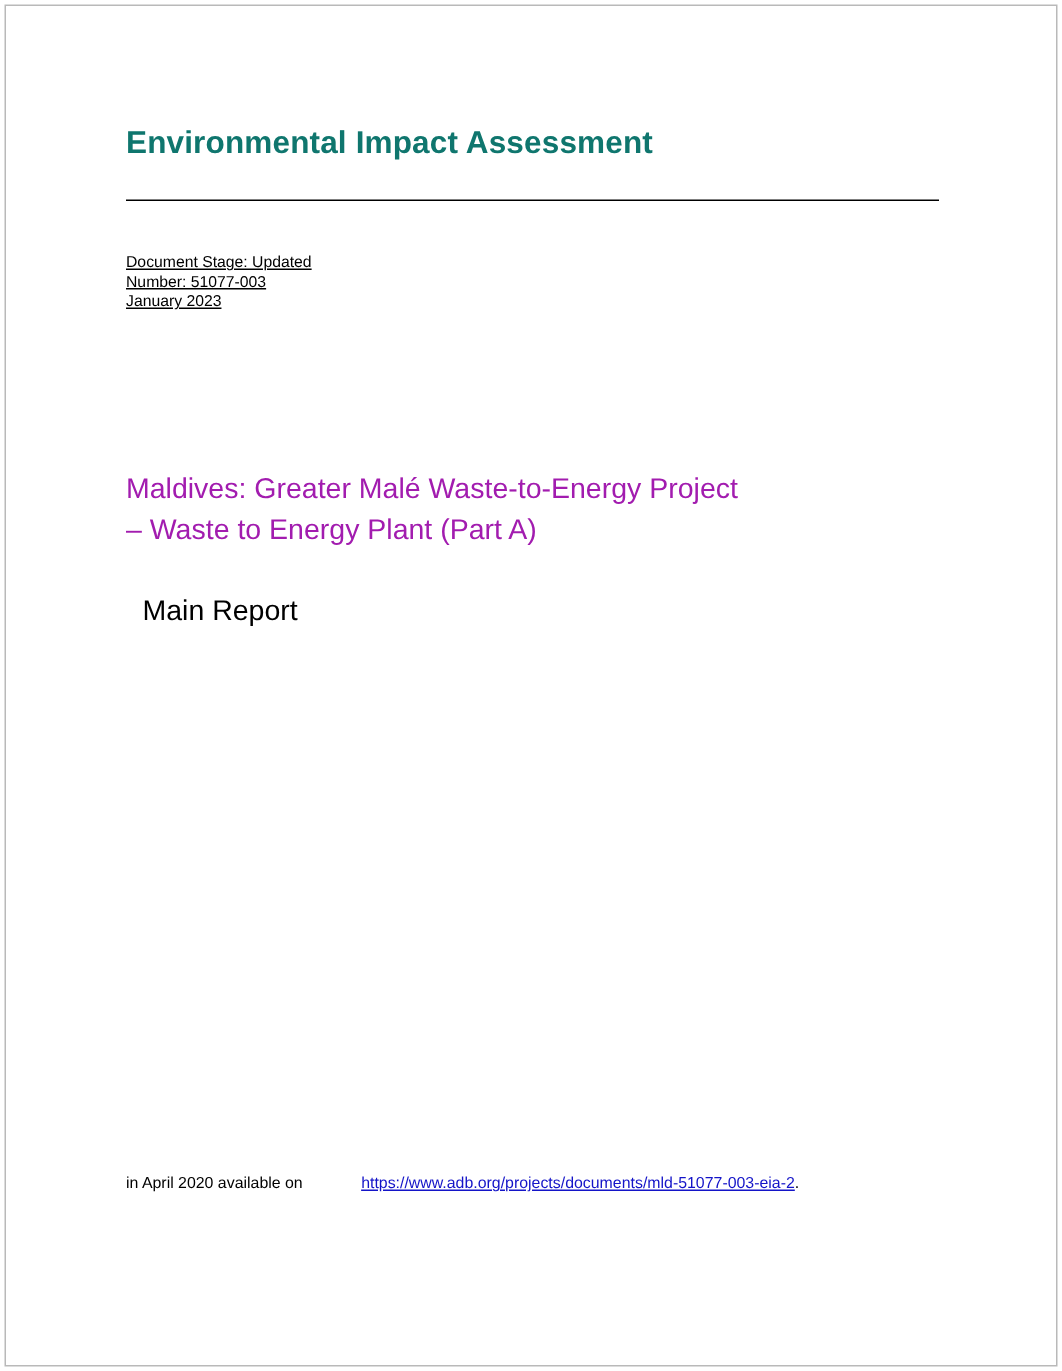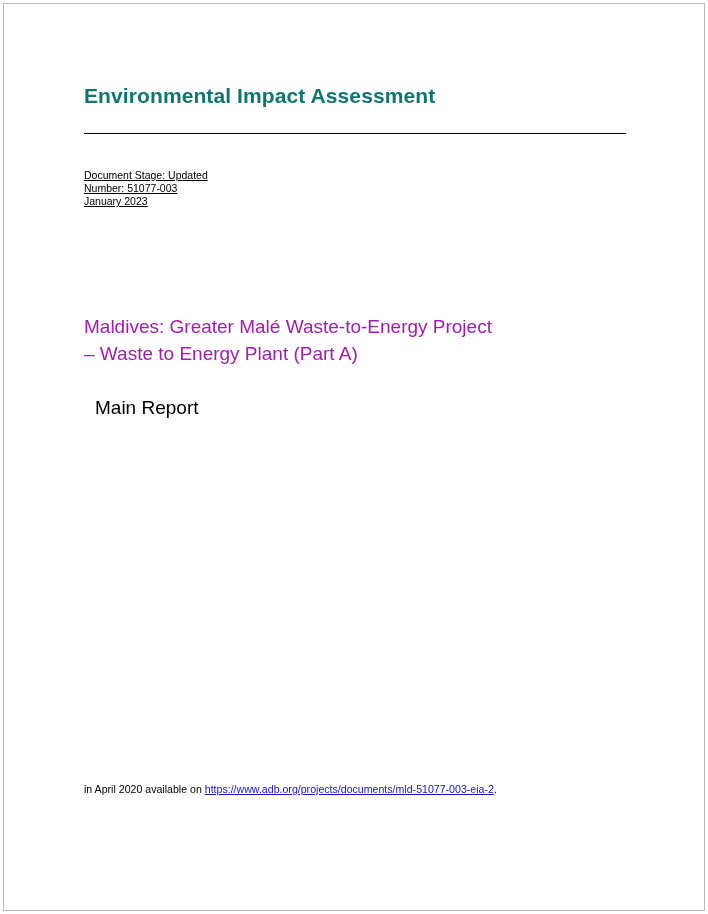--- a/index.html
+++ b/index.html
@@ -93,20 +93,21 @@
     font-size: 10.6px;
     line-height: 13.6px;
     color: #000000;
   }
   .footer .line {
     white-space: nowrap;
   }
   .footer a {
     color: #1414c8;
     text-decoration: underline;
+    margin-left: 36px;
   }
 </style>
 </head>
 <body>
 
 <div class="page">
   <div class="page-border"></div>
 
   <div class="content">
 

